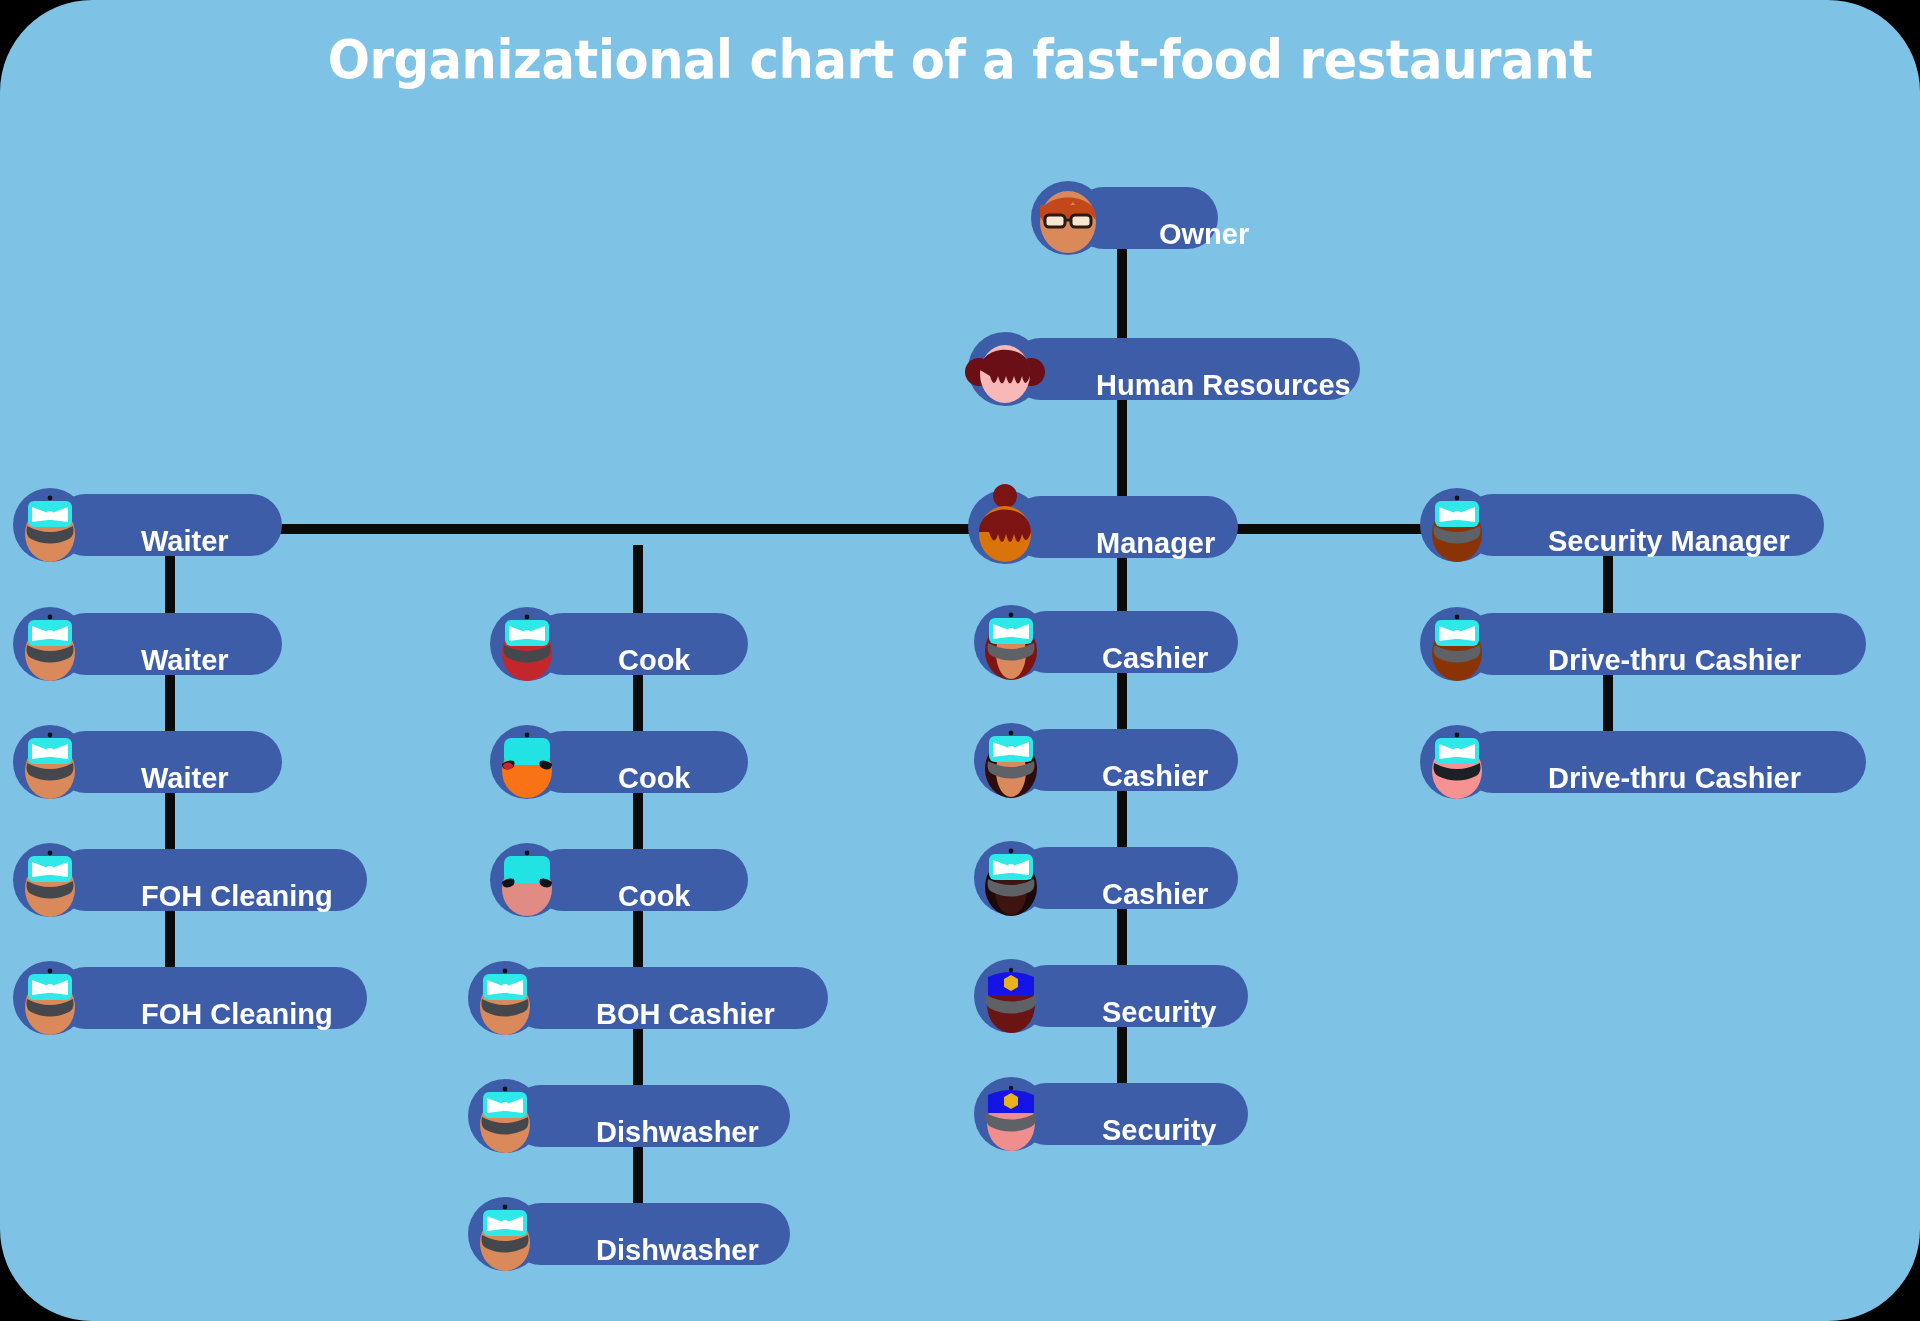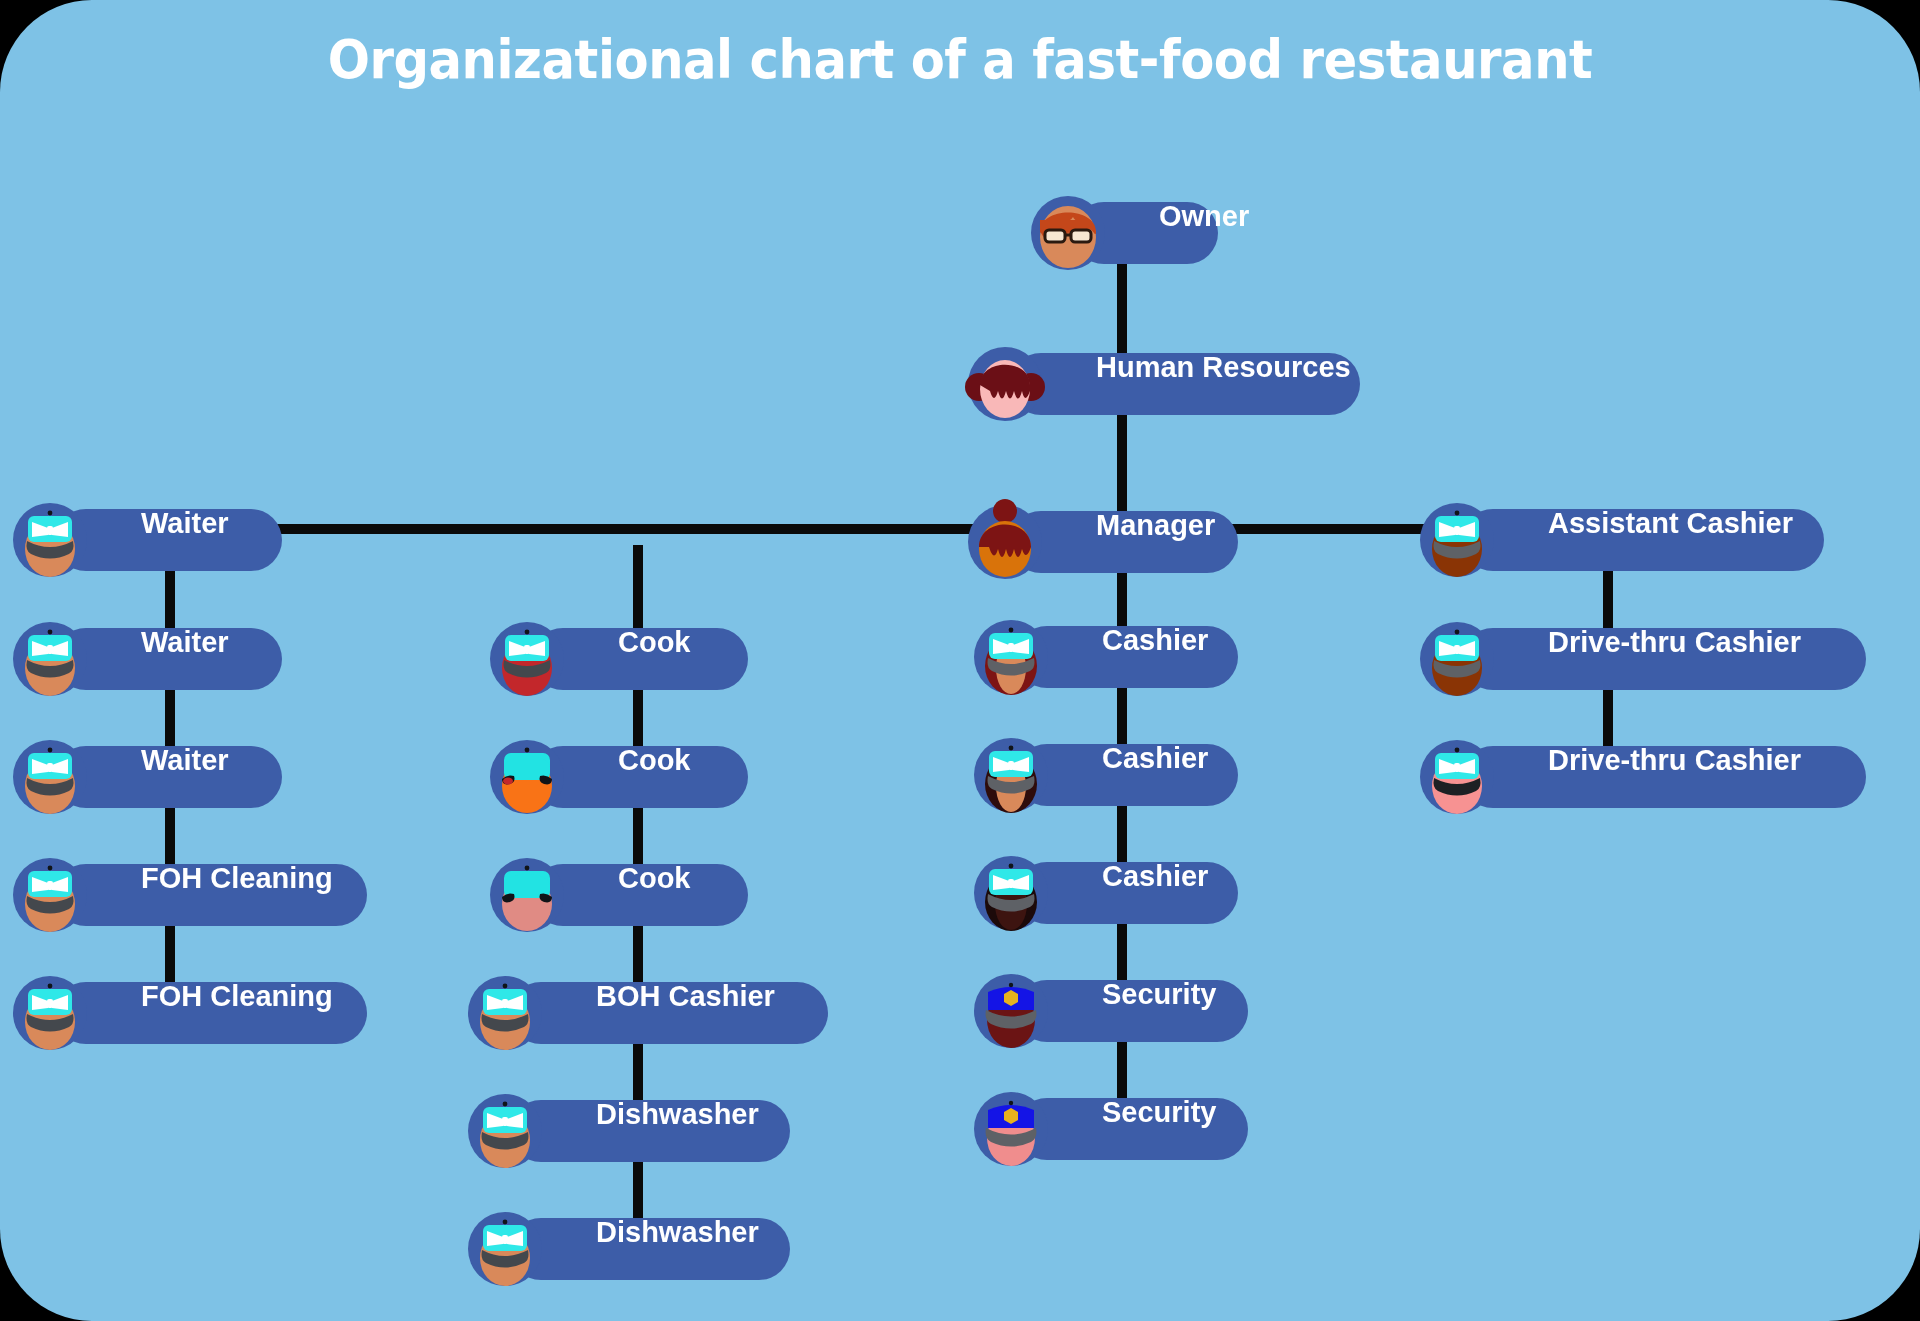--- a/index.html
+++ b/index.html
@@ -56,24 +56,23 @@
     z-index: 1;
   }
 
   
   .node {
     position: absolute;
     height: 62px;
     background: #3d5da8;
     border-radius: 31px;
     display: flex;
-    align-items: flex-start;
+    align-items: flex-end;
     z-index: 3;
     box-sizing: border-box;
-    margin-top: 15px;
   }
   .node .label {
     color: #ffffff;
     font-size: 29px;
     font-weight: bold;
     white-space: nowrap;
     line-height: 1;
     padding-right: 26px;
   }
 
@@ -196,21 +195,21 @@
           <ellipse cx="43" cy="52" rx="25" ry="28" fill="#8a3405"></ellipse>
           <path d="M20 44 q23 12 46 0 q2 10 -4 13 q-19 9 -38 0 q-6 -3 -4 -13 Z" fill="#5e6166"></path>
           <rect x="21" y="19" width="44" height="26" rx="6" fill="#2fe8e8"></rect>
           <circle cx="43" cy="16" r="2.4" fill="#101418"></circle>
           <path d="M25 25 L41 31 L41 38 L25 40 Z" fill="#ffffff"></path>
           <path d="M61 25 L45 31 L45 38 L61 40 Z" fill="#ffffff"></path>
           <rect x="40" y="29" width="6" height="9" rx="2" fill="#ffffff"></rect>
         </svg>
       </span>
       <span class="label-pad"></span>
-      <span class="label">Assistant Cashier</span>
+      <span class="label">Security Manager</span>
     </div>
 
     <div class="node" style="left:55px; top:613px; width:227px;">
       <span class="avatar" style="left:-48px;">
         <svg viewBox="0 0 86 86">
           <circle cx="43" cy="43" r="37" fill="#3d5da8"></circle>
           <ellipse cx="43" cy="52" rx="25" ry="28" fill="#d9895a"></ellipse>
           <path d="M20 44 q23 12 46 0 q2 10 -4 13 q-19 9 -38 0 q-6 -3 -4 -13 Z" fill="#44484d"></path>
           <rect x="21" y="19" width="44" height="26" rx="6" fill="#2fe8e8"></rect>
           <circle cx="43" cy="16" r="2.4" fill="#101418"></circle>

